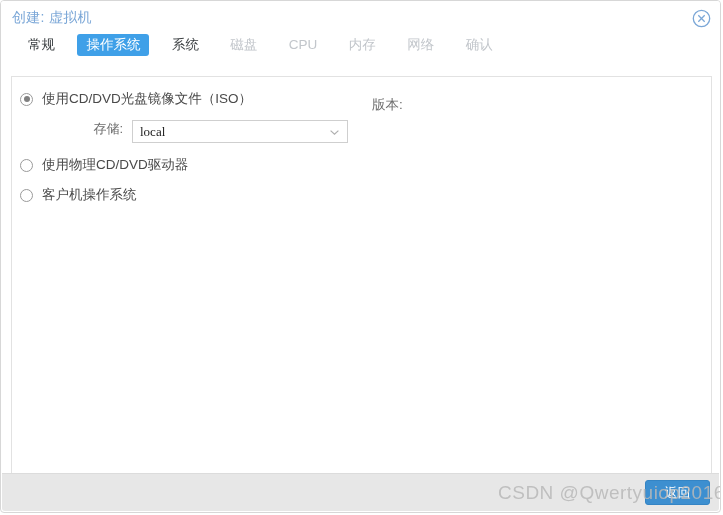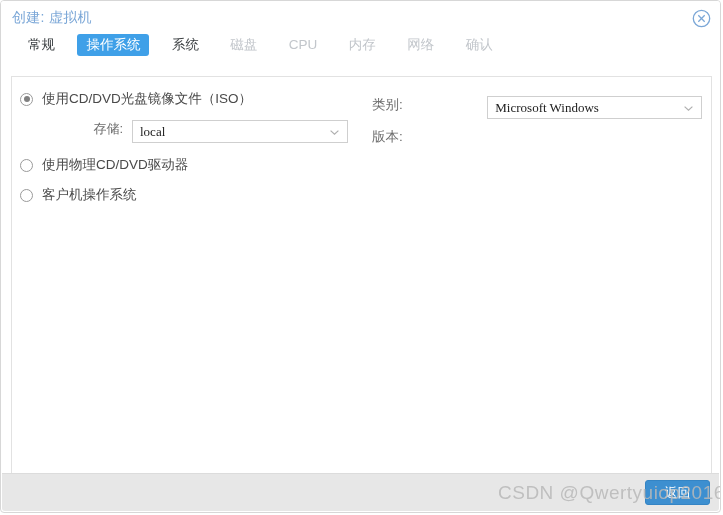--- a/index.html
+++ b/index.html
@@ -315,31 +315,20 @@
       <div class="radio-row r3">
         <span class="radio"></span>
         <span class="radio-label">客户机操作系统</span>
       </div>
 
     </div>
 
     <div class="right-col">
 
 
-      <div class="field-row">
-        <div class="lbl">类别:</div>
-        <div class="select">
-          <span class="val">Microsoft Windows</span>
-          <span class="caret">
-            <svg width="9" height="5" viewBox="0 0 9 5" aria-hidden="true">
-              <path d="M0.6 0.6 L4.5 4.2 L8.4 0.6" fill="none" stroke="#b0b0b0" stroke-width="1.2"></path>
-            </svg>
-          </span>
-        </div>
-      </div>
 
       <div class="field-row">
         <div class="lbl">版本:</div>
       </div>
 
     </div>
 
   </div>
 
   <div class="footer">

